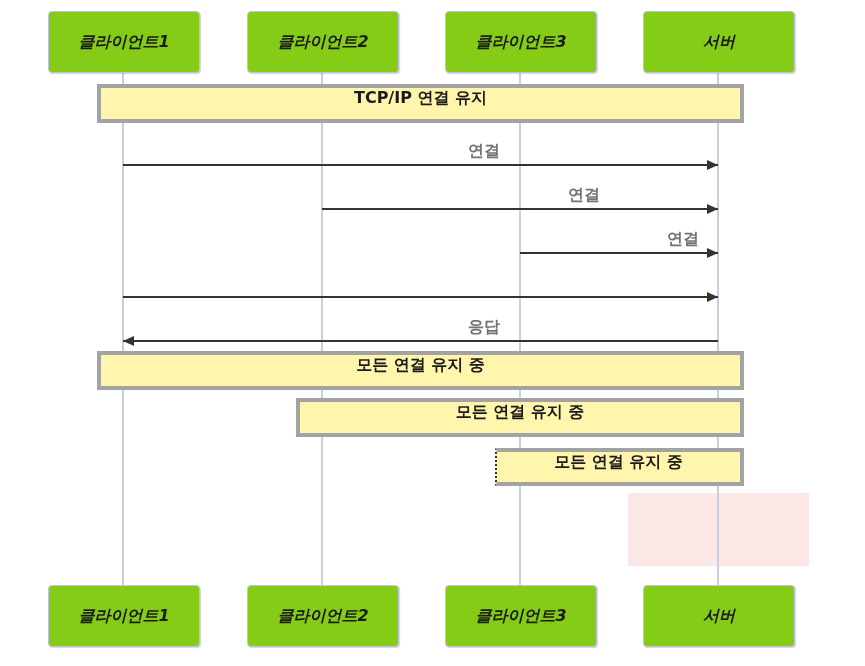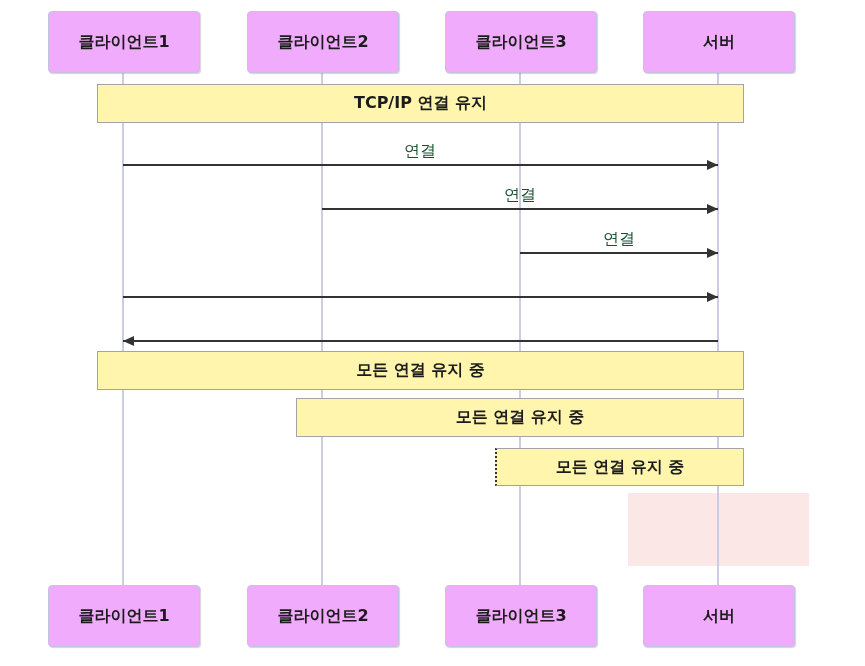--- a/index.html
+++ b/index.html
@@ -27,38 +27,39 @@
     position: absolute;
     width: 2px;
     background: #cdcde2;
     z-index: 1;
   }
   
   .actor {
     position: absolute;
     width: 150px;
     height: 60px;
-    background: #f0abfc;
+    background: #84cc16;
     border: 1px solid #c3c3e0;
     border-radius: 4px;
     box-shadow: 1px 1px 1px rgba(80,80,120,0.25);
     display: flex;
     align-items: center;
     justify-content: center;
     font-size: 16px;
     font-weight: 600;
     z-index: 3;
+    font-style: italic;
   }
   
   .note {
     position: absolute;
     background: #fff5ad;
-    border: 1px solid #a3a3a3;
+    border: 4px solid #a3a3a3;
     display: flex;
-    align-items: center;
+    align-items: flex-start;
     justify-content: center;
     font-size: 16px;
     font-weight: 600;
     z-index: 2;
     box-sizing: border-box;
   }
   .note.dotted-left {
     border-left: 2px dotted #333333;
   }
   
@@ -74,24 +75,24 @@
     height: 0;
     border-top: 5px solid transparent;
     border-bottom: 5px solid transparent;
     z-index: 2;
   }
   .arrowhead.right { border-left: 11px solid #333333; }
   .arrowhead.left  { border-right: 11px solid #333333; }
   .msg-label {
     position: absolute;
     width: 160px;
-    text-align: center;
+    text-align: right;
     font-size: 16px;
-    font-weight: 400;
-    color: #14532d;
+    font-weight: 700;
+    color: #737373;
     z-index: 2;
   }
 </style>
 </head>
 <body>
 
 <div class="diagram">
 
   <div class="highlight-rect" style="left:628px; top:493px; width:181px; height:73px;"></div>
 
@@ -125,20 +126,21 @@
   <div class="msg-line" style="left:322px; top:208px; width:396px;"></div>
   <div class="arrowhead right" style="left:707px; top:204px;"></div>
 
   <div class="msg-label" style="left:539px; top:229px;">연결</div>
   <div class="msg-line" style="left:520px; top:252px; width:198px;"></div>
   <div class="arrowhead right" style="left:707px; top:248px;"></div>
 
   <div class="msg-line" style="left:123px; top:296px; width:595px;"></div>
   <div class="arrowhead right" style="left:707px; top:292px;"></div>
 
+  <div class="msg-label" style="left:340px; top:317px;">응답</div>
   <div class="msg-line" style="left:123px; top:340px; width:595px;"></div>
   <div class="arrowhead left" style="left:123px; top:336px;"></div>
 
   <div class="note" style="left:97px; top:351px; width:647px; height:39px;">
     <span>모든 연결 유지 중</span>
   </div>
   <div class="note" style="left:296px; top:398px; width:448px; height:39px;">
     <span>모든 연결 유지 중</span>
   </div>
   <div class="note dotted-left" style="left:495px; top:448px; width:249px; height:38px;">

